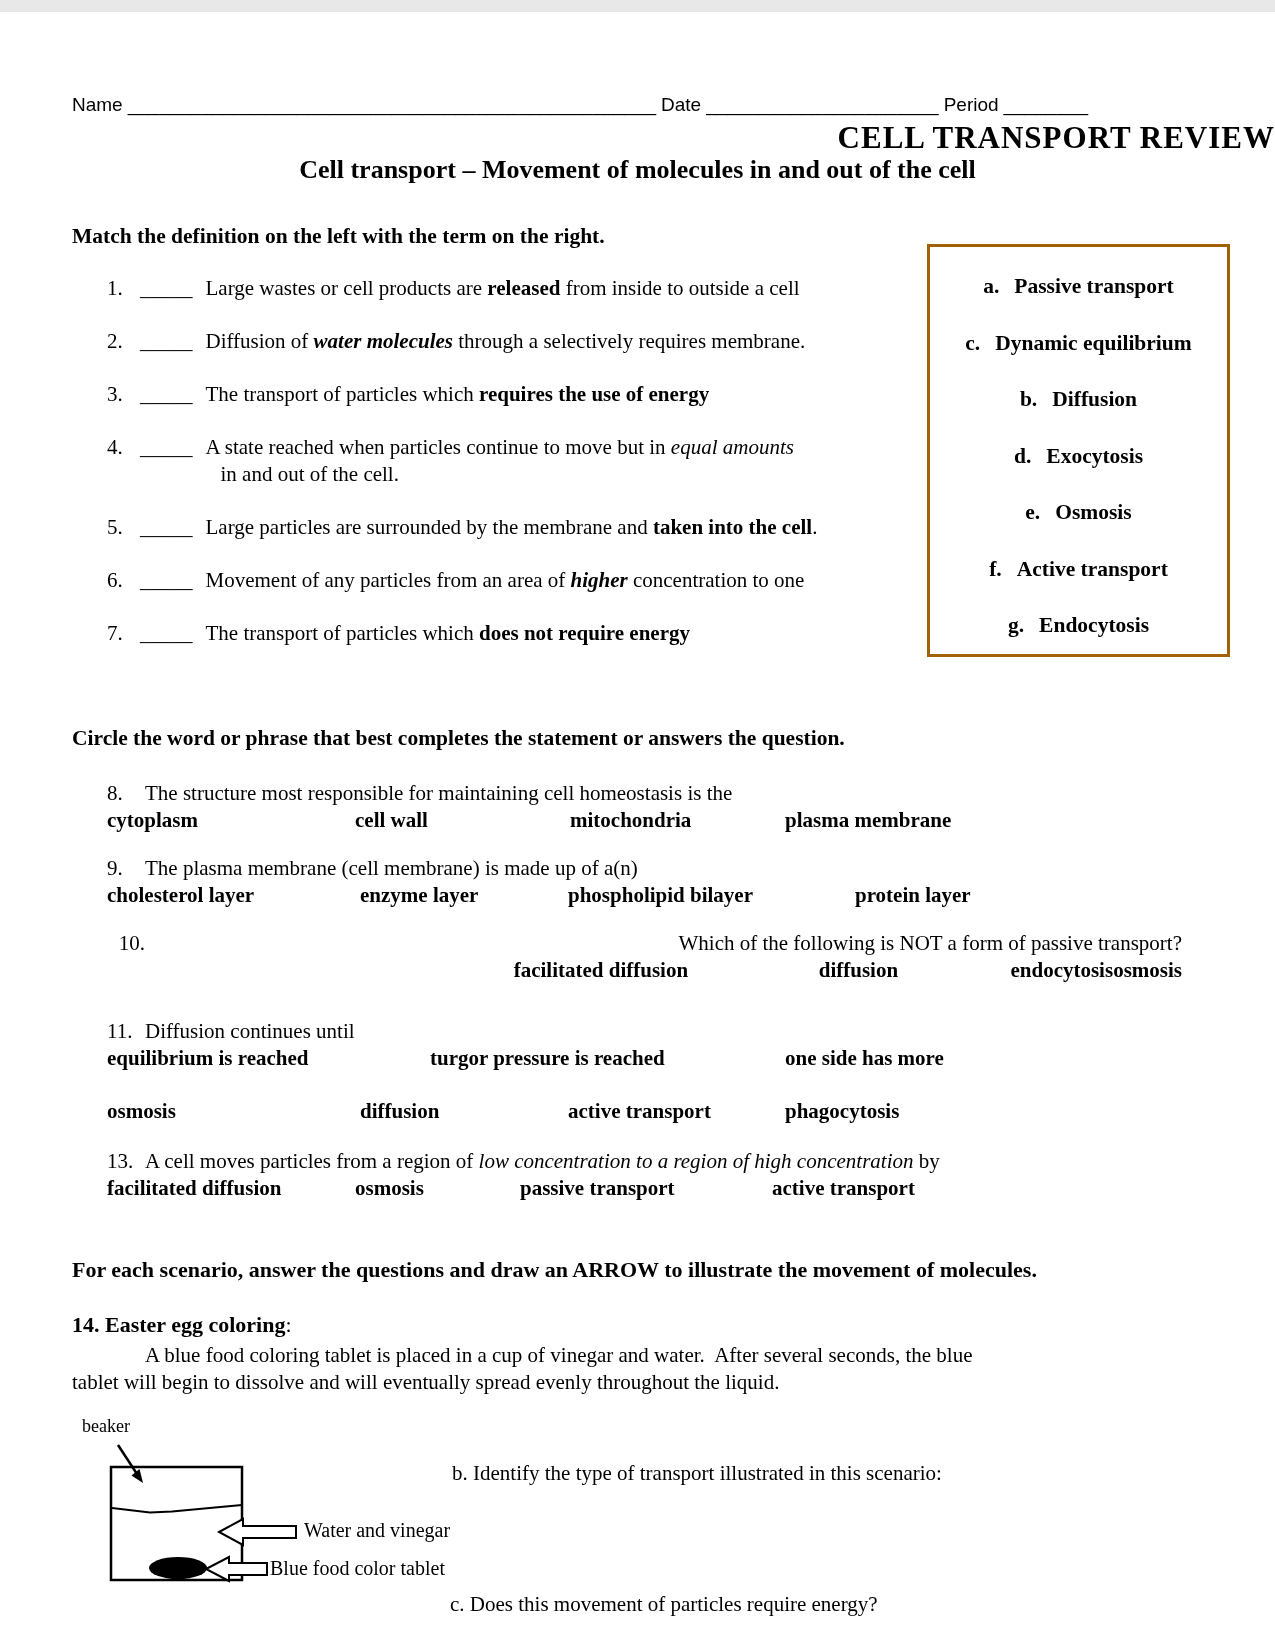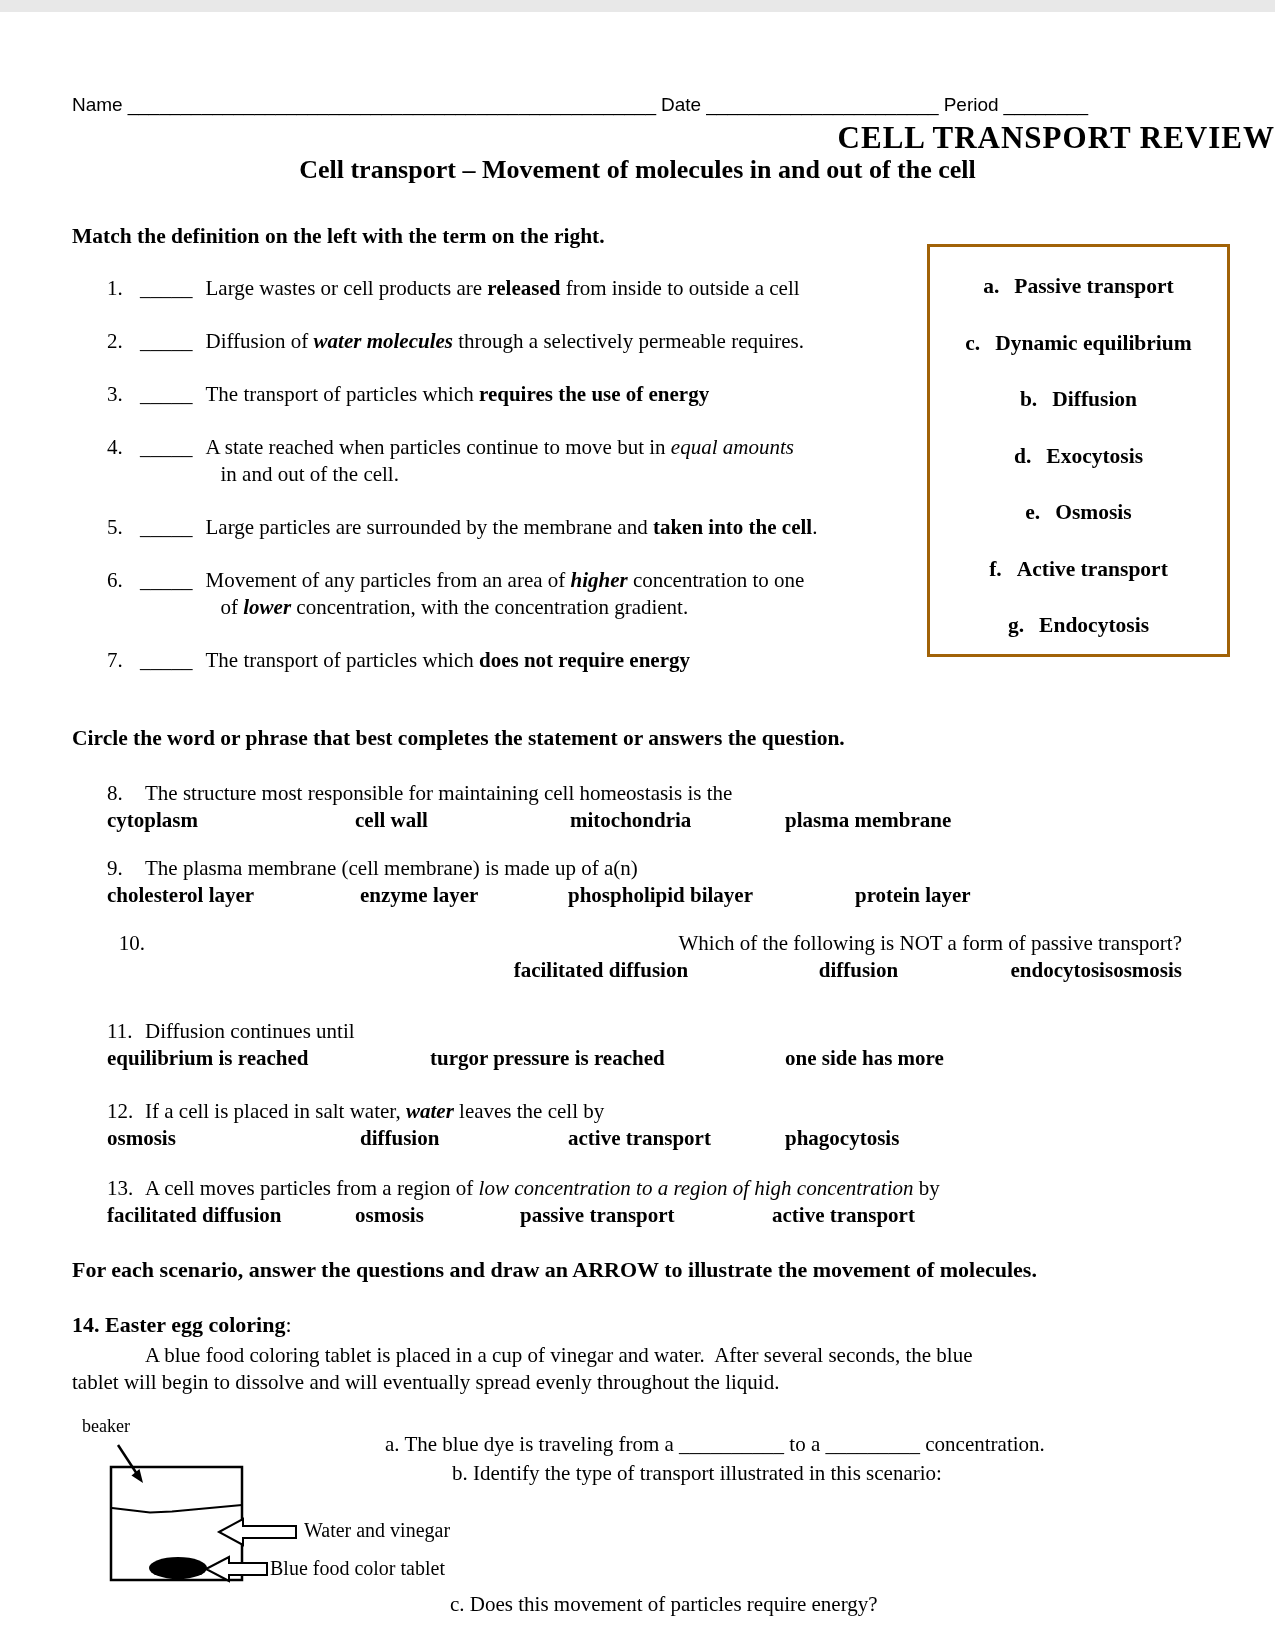--- a/index.html
+++ b/index.html
@@ -92,21 +92,21 @@
         <span class="num">1.</span>
         <span class="mblank">_____</span>
         <div class="mtext">
           <div><span>Large wastes or cell products are </span><span class="b ">released</span><span> from inside to outside a cell</span></div>
         </div>
       </div>
       <div class="match-item">
         <span class="num">2.</span>
         <span class="mblank">_____</span>
         <div class="mtext">
-          <div><span>Diffusion of </span><span class="b i">water molecules</span><span> through a selectively permeable requires.</span></div>
+          <div><span>Diffusion of </span><span class="b i">water molecules</span><span> through a selectively requires membrane.</span></div>
         </div>
       </div>
       <div class="match-item">
         <span class="num">3.</span>
         <span class="mblank">_____</span>
         <div class="mtext">
           <div><span>The transport of particles which </span><span class="b ">requires the use of energy</span></div>
         </div>
       </div>
       <div class="match-item">
@@ -122,21 +122,20 @@
         <span class="mblank">_____</span>
         <div class="mtext">
           <div><span>Large particles are surrounded by the membrane and </span><span class="b ">taken into the cell</span><span>.</span></div>
         </div>
       </div>
       <div class="match-item">
         <span class="num">6.</span>
         <span class="mblank">_____</span>
         <div class="mtext">
           <div><span>Movement of any particles from an area of </span><span class="b i">higher</span><span> concentration to one</span></div>
-          <div class="line2"><span>of </span><span class="b i">lower</span><span> concentration, with the concentration gradient.</span></div>
         </div>
       </div>
       <div class="match-item">
         <span class="num">7.</span>
         <span class="mblank">_____</span>
         <div class="mtext">
           <div><span>The transport of particles which </span><span class="b ">does not require energy</span></div>
         </div>
       </div>
     </div>
@@ -176,42 +175,37 @@
         <div class="opts opts-q10"><span class="opt">facilitated diffusion</span><span class="opt">diffusion</span><span class="opt">endocytosis</span><span class="opt">osmosis</span></div>
       </div>
       <div class="quiz-q">
         <div class="qstem">
           <span class="qnum">11.</span>
           <div class="stemtext"><span>Diffusion continues until</span></div>
         </div>
         <div class="opts opts-q11"><span class="opt">equilibrium is reached</span><span class="opt">turgor pressure is reached</span><span class="opt">one side has more</span></div>
       </div>
       <div class="quiz-q">
-        <div class="qstem">
-          <span class="qnum">12.</span>
-          <div class="stemtext"><span>If a cell is placed in salt water, </span><span class="b i">water</span><span> leaves the cell by</span></div>
-        </div>
         <div class="opts opts-q12"><span class="opt">osmosis</span><span class="opt">diffusion</span><span class="opt">active transport</span><span class="opt">phagocytosis</span></div>
       </div>
       <div class="quiz-q">
         <div class="qstem">
           <span class="qnum">13.</span>
           <div class="stemtext"><span>A cell moves particles from a region of </span><span class="i">low concentration to a region of high concentration</span><span> by</span></div>
         </div>
         <div class="opts opts-q13"><span class="opt">facilitated diffusion</span><span class="opt">osmosis</span><span class="opt">passive transport</span><span class="opt">active transport</span></div>
       </div>
     </div>
 
   <div class="instr" id="instr3">For each scenario, answer the questions and draw an ARROW to illustrate the movement of molecules.</div>
 
   <div id="q14-head"><span class="b">14. Easter egg coloring</span><span>:</span></div>
   <div id="para1" class="pre">A blue food coloring tablet is placed in a cup of vinegar and water.  After several seconds, the blue</div>
   <div id="para2" class="pre">tablet will begin to dissolve and will eventually spread evenly throughout the liquid.</div>
 
-  <div id="qa"><span>a. The blue dye is traveling from a </span><span>__________</span><span> to a </span><span>_________</span><span> concentration.</span></div>
   <div id="qb">b. Identify the type of transport illustrated in this scenario:</div>
   <div id="qc">c. Does this movement of particles require energy?</div>
 
   <span id="beaker-label">beaker</span>
   <span id="water-label">Water and vinegar</span>
   <span id="tablet-label">Blue food color tablet</span>
 
   <svg id="diagram" width="500" height="210" viewBox="0 0 500 210">
     <line x1="118" y1="33" x2="137" y2="62" stroke="#000" stroke-width="2.5"></line>
     <polygon points="143,71 131.5,63.5 139.5,57" fill="#000"></polygon>

